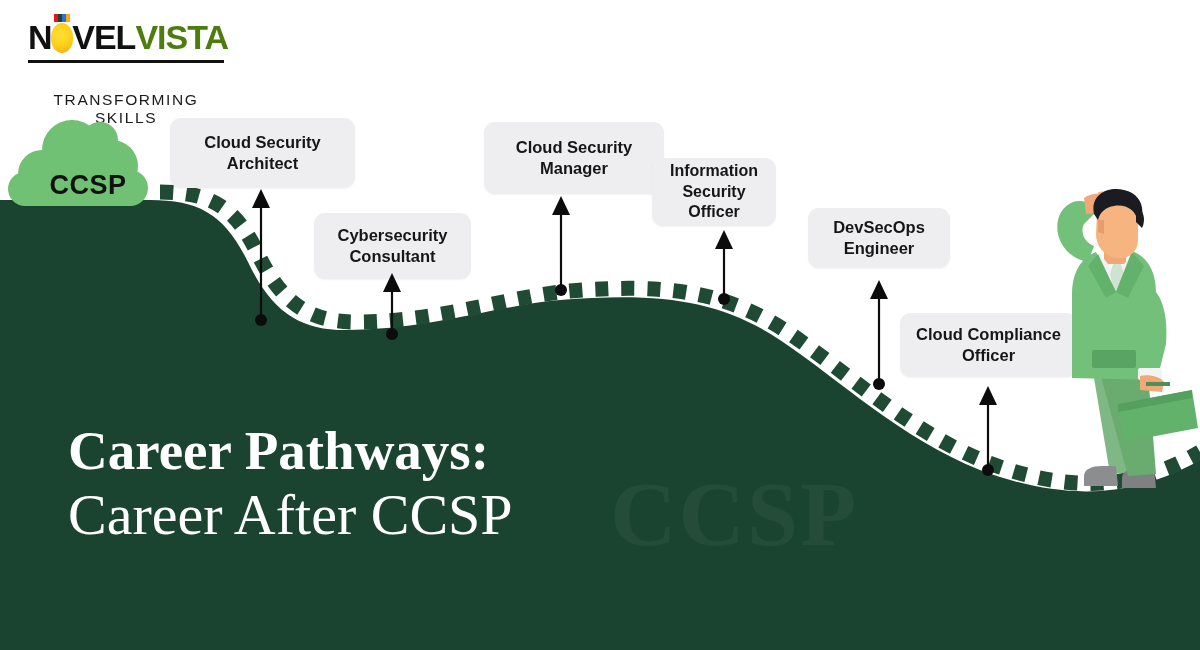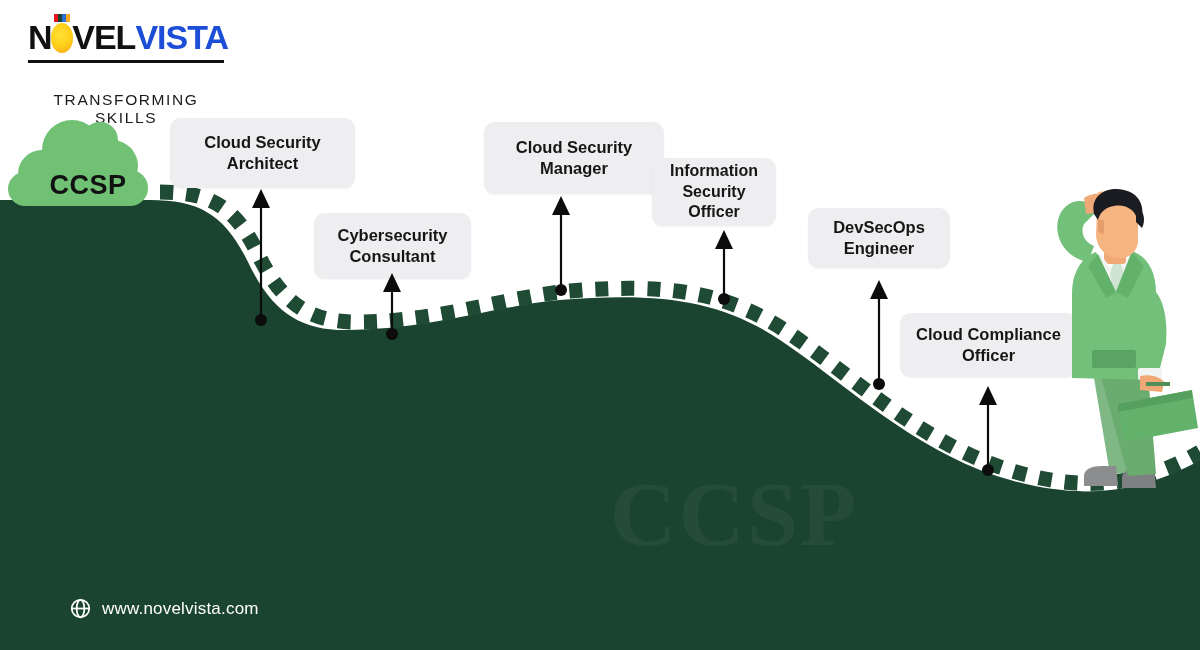--- a/index.html
+++ b/index.html
@@ -16,21 +16,21 @@
   .bg-svg { position:absolute; left:0; top:0; width:1200px; height:650px; }
 
   
   .logo { position:absolute; left:28px; top:18px; width:200px; }
   .logo-row { display:flex; align-items:center; height:38px; position:relative; }
   .logo-n, .logo-vel, .logo-vista {
     font-family:"Liberation Sans", sans-serif;
     font-weight:bold; font-size:34px; letter-spacing:-1px; line-height:34px;
   }
   .logo-n, .logo-vel { color:#111111; }
-  .logo-vista { color:#1d4ed8; }
+  .logo-vista { color:#4d7c0f; }
   .logo-sun {
     width:30px; height:30px; border-radius:50%;
     background:radial-gradient(circle at 42% 40%, #ffe03a 0%, #ffd21a 45%, #f7a81b 100%);
     display:inline-block; position:relative; margin:0 -1px;
     top:1px;
   }
   .logo-sun::before{
     content:""; position:absolute; left:50%; top:-9px; transform:translateX(-50%);
     width:16px; height:8px;
     background:linear-gradient(to right,#e8141c 0 25%,#1b4430 25% 50%,#2e6fd4 50% 75%,#f7a81b 75% 100%);
@@ -205,29 +205,25 @@
       <g>
         <line x1="988" y1="470" x2="988" y2="398"></line>
         <circle cx="988" cy="470" r="6" stroke="none"></circle>
         <polygon points="988,386 979,405 997,405" stroke="none"></polygon>
       </g>
     </g>
   </svg>
 
   <div class="watermark">CCSP</div>
 
-
-  <div class="footer">
-    <svg class="globe" viewBox="0 0 24 24">
-      <circle cx="12" cy="12" r="10" fill="none" stroke="#ffffff" stroke-width="2"></circle>
-      <ellipse cx="12" cy="12" rx="4.4" ry="10" fill="none" stroke="#ffffff" stroke-width="2"></ellipse>
-      <line x1="2" y1="12" x2="22" y2="12" stroke="#ffffff" stroke-width="2"></line>
-    </svg>
-    <span class="url">www.novelvista.com</span>
-  </div>
+  <div class="headline">
+    <div class="l1">Career Pathways:</div>
+    <div class="l2">Career After CCSP</div>
+  </div>
+
 
   <svg class="person" viewBox="0 0 170 330">
 
     <path d="M54,190 L104,190 L96,284 L70,286 Z" fill="#7fb884"></path>
 
     <path d="M44,288 C44,281 52,278 62,278 L76,278 L78,298 L44,298 Z" fill="#8b8d8e"></path>
     <path d="M82,290 C82,283 90,280 100,280 L114,280 L116,300 L82,300 Z" fill="#7e8081"></path>
 
     <path d="M60,185 L108,185 L116,286 L88,288 Z" fill="#6aab6f"></path>
 

